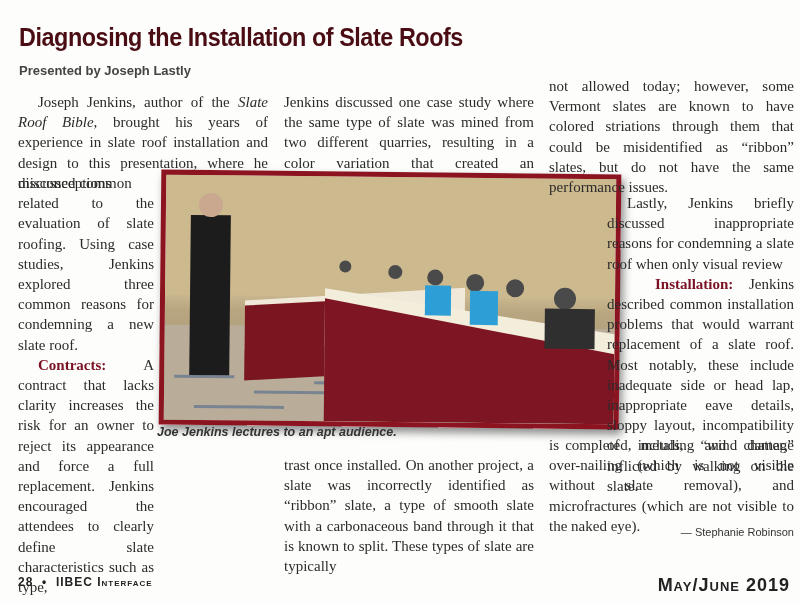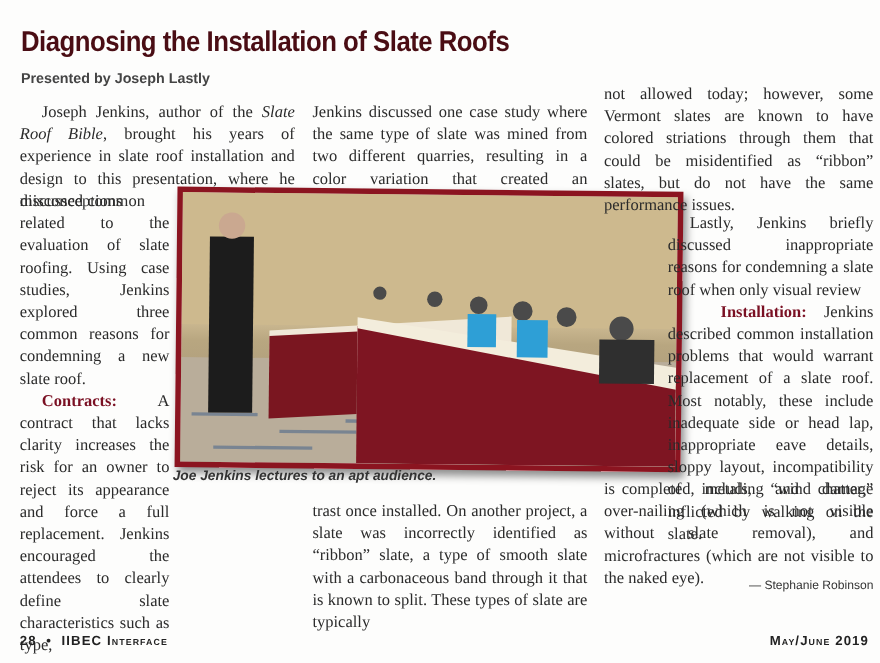--- a/index.html
+++ b/index.html
@@ -42,21 +42,21 @@
     position:absolute; right:6px; top:526px;
     font-family:"Liberation Sans", sans-serif; font-size:11px; color:#333;
   }
   .footer-left {
     position:absolute; left:18px; top:575px;
     font-family:"Liberation Sans", sans-serif; font-weight:bold; font-size:12px;
     letter-spacing:1px; color:#222;
   }
   .footer-right {
     position:absolute; right:10px; top:575px;
-    font-family:"Liberation Sans", sans-serif; font-weight:bold; font-size:12px;
+    font-family:"Liberation Sans", sans-serif; font-weight:bold; font-size:18px;
     letter-spacing:1px; color:#222; font-variant:small-caps;
   }
   .sc { font-variant:small-caps; }
 </style>
 </head>
 <body>
 
 <div class="title">Diagnosing the Installation of Slate Roofs</div>
 <div class="byline">Presented by Joseph Lastly</div>
 

